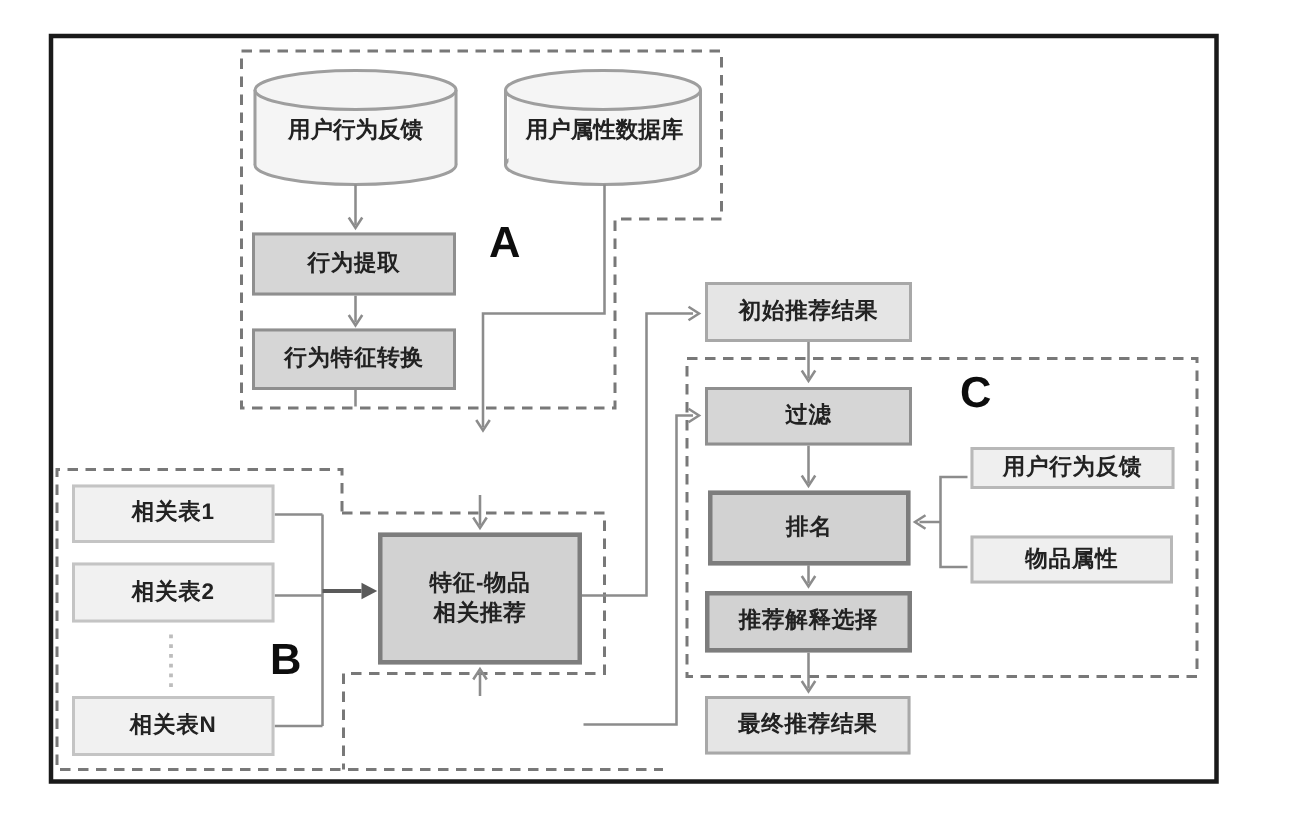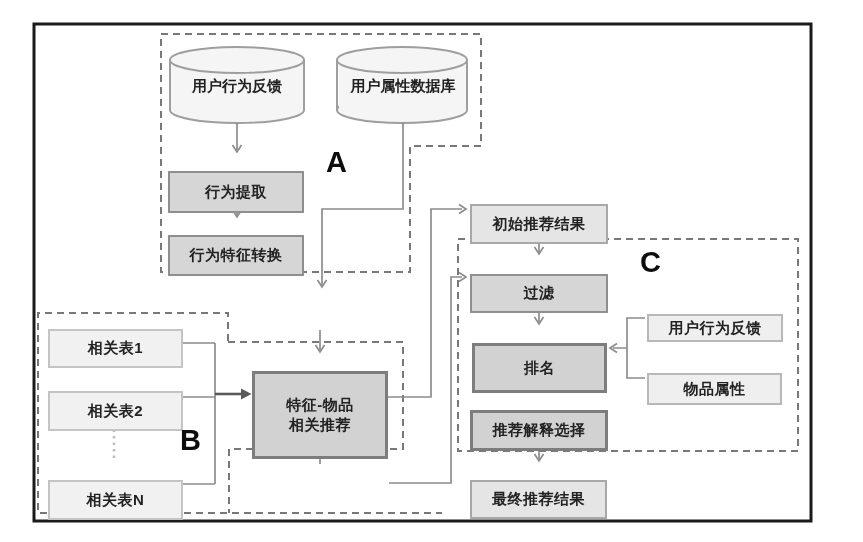--- a/index.html
+++ b/index.html
@@ -5,35 +5,35 @@
   html,body{margin:0;padding:0;background:#ffffff;}
   .canvas{
     position:relative;width:863px;height:542px;background:#ffffff;overflow:hidden;
     font-family:"Liberation Sans","DejaVu Sans",sans-serif;
   }
   .canvas svg{position:absolute;left:0;top:0;}
   .node{
     position:absolute;box-sizing:border-box;
     display:flex;flex-direction:column;align-items:center;justify-content:center;
     font-size:15px;font-weight:700;color:#222222;line-height:1.35;
-    text-align:center;letter-spacing:0.5px;margin-top:16px;
+    text-align:center;letter-spacing:0.5px;
   }
   
   .sty-light  {background:#f1f1f1;border:2px solid #c4c4c4;}
   .sty-light2 {background:#efefef;border:2px solid #b8b8b8;}
   .sty-mid    {background:#e5e5e5;border:2px solid #a8a8a8;}
   .sty-mid2   {background:#dedede;border:2px solid #9e9e9e;}
   .sty-proc   {background:#d6d6d6;border:2px solid #8f8f8f;}
   .sty-dark   {background:#d2d2d2;border:3px solid #7d7d7d;}
   
   .n-behx  {left:168px;top:155px;width:136px;height:42px;}
   .n-beht  {left:168px;top:219px;width:136px;height:41px;}
   .n-fvec  {left:252px;top:290px;width:136px;height:40px;}
   .n-firec {left:252px;top:355px;width:136px;height:88px;}
-  .n-rt1   {left:48px; top:313px;width:135px;height:39px;}
+  .n-rt1   {left:48px; top:323px;width:135px;height:39px;}
   .n-rt2   {left:48px; top:375px;width:135px;height:40px;}
   .n-rtn   {left:48px; top:464px;width:135px;height:40px;}
   .n-cand  {left:252px;top:464px;width:136px;height:37px;}
   .n-init  {left:470px;top:188px;width:138px;height:40px;}
   .n-filt  {left:470px;top:258px;width:138px;height:39px;}
   .n-rank  {left:472px;top:327px;width:135px;height:50px;}
   .n-ufb   {left:647px;top:298px;width:136px;height:28px;}
   .n-iatt  {left:647px;top:357px;width:135px;height:32px;}
   .n-expl  {left:470px;top:394px;width:138px;height:41px;}
   .n-fin   {left:470px;top:464px;width:137px;height:39px;}

